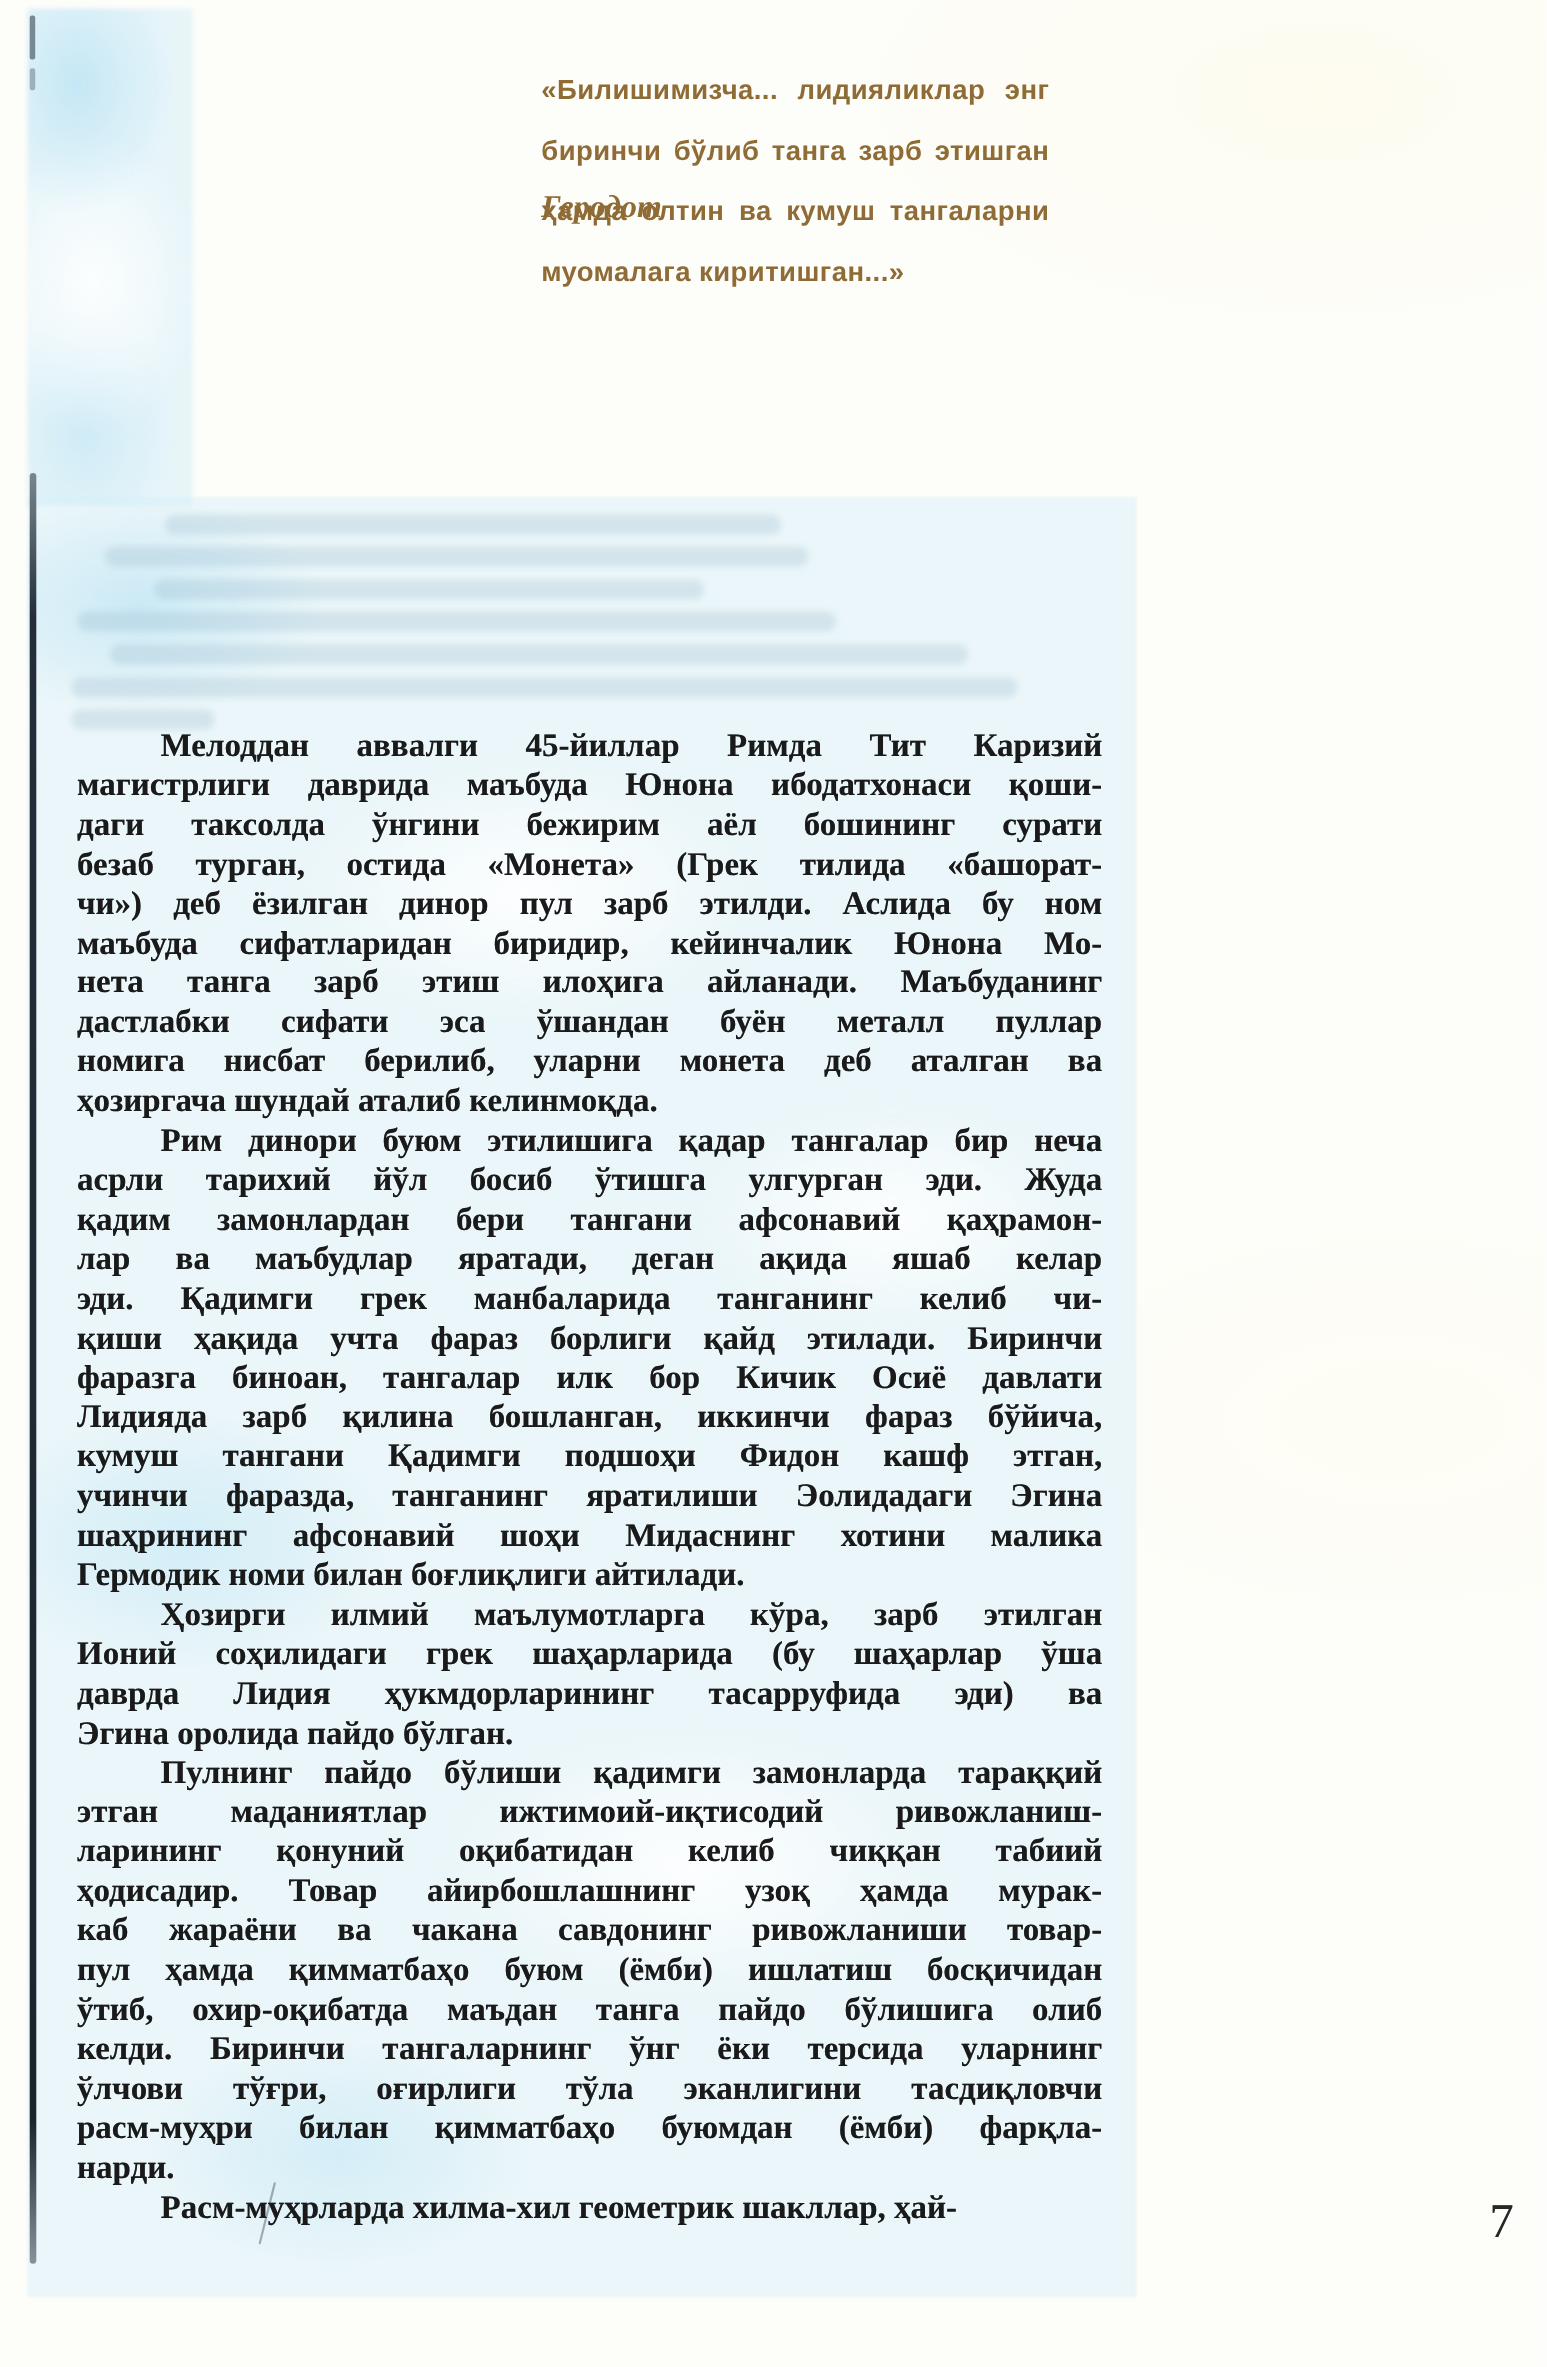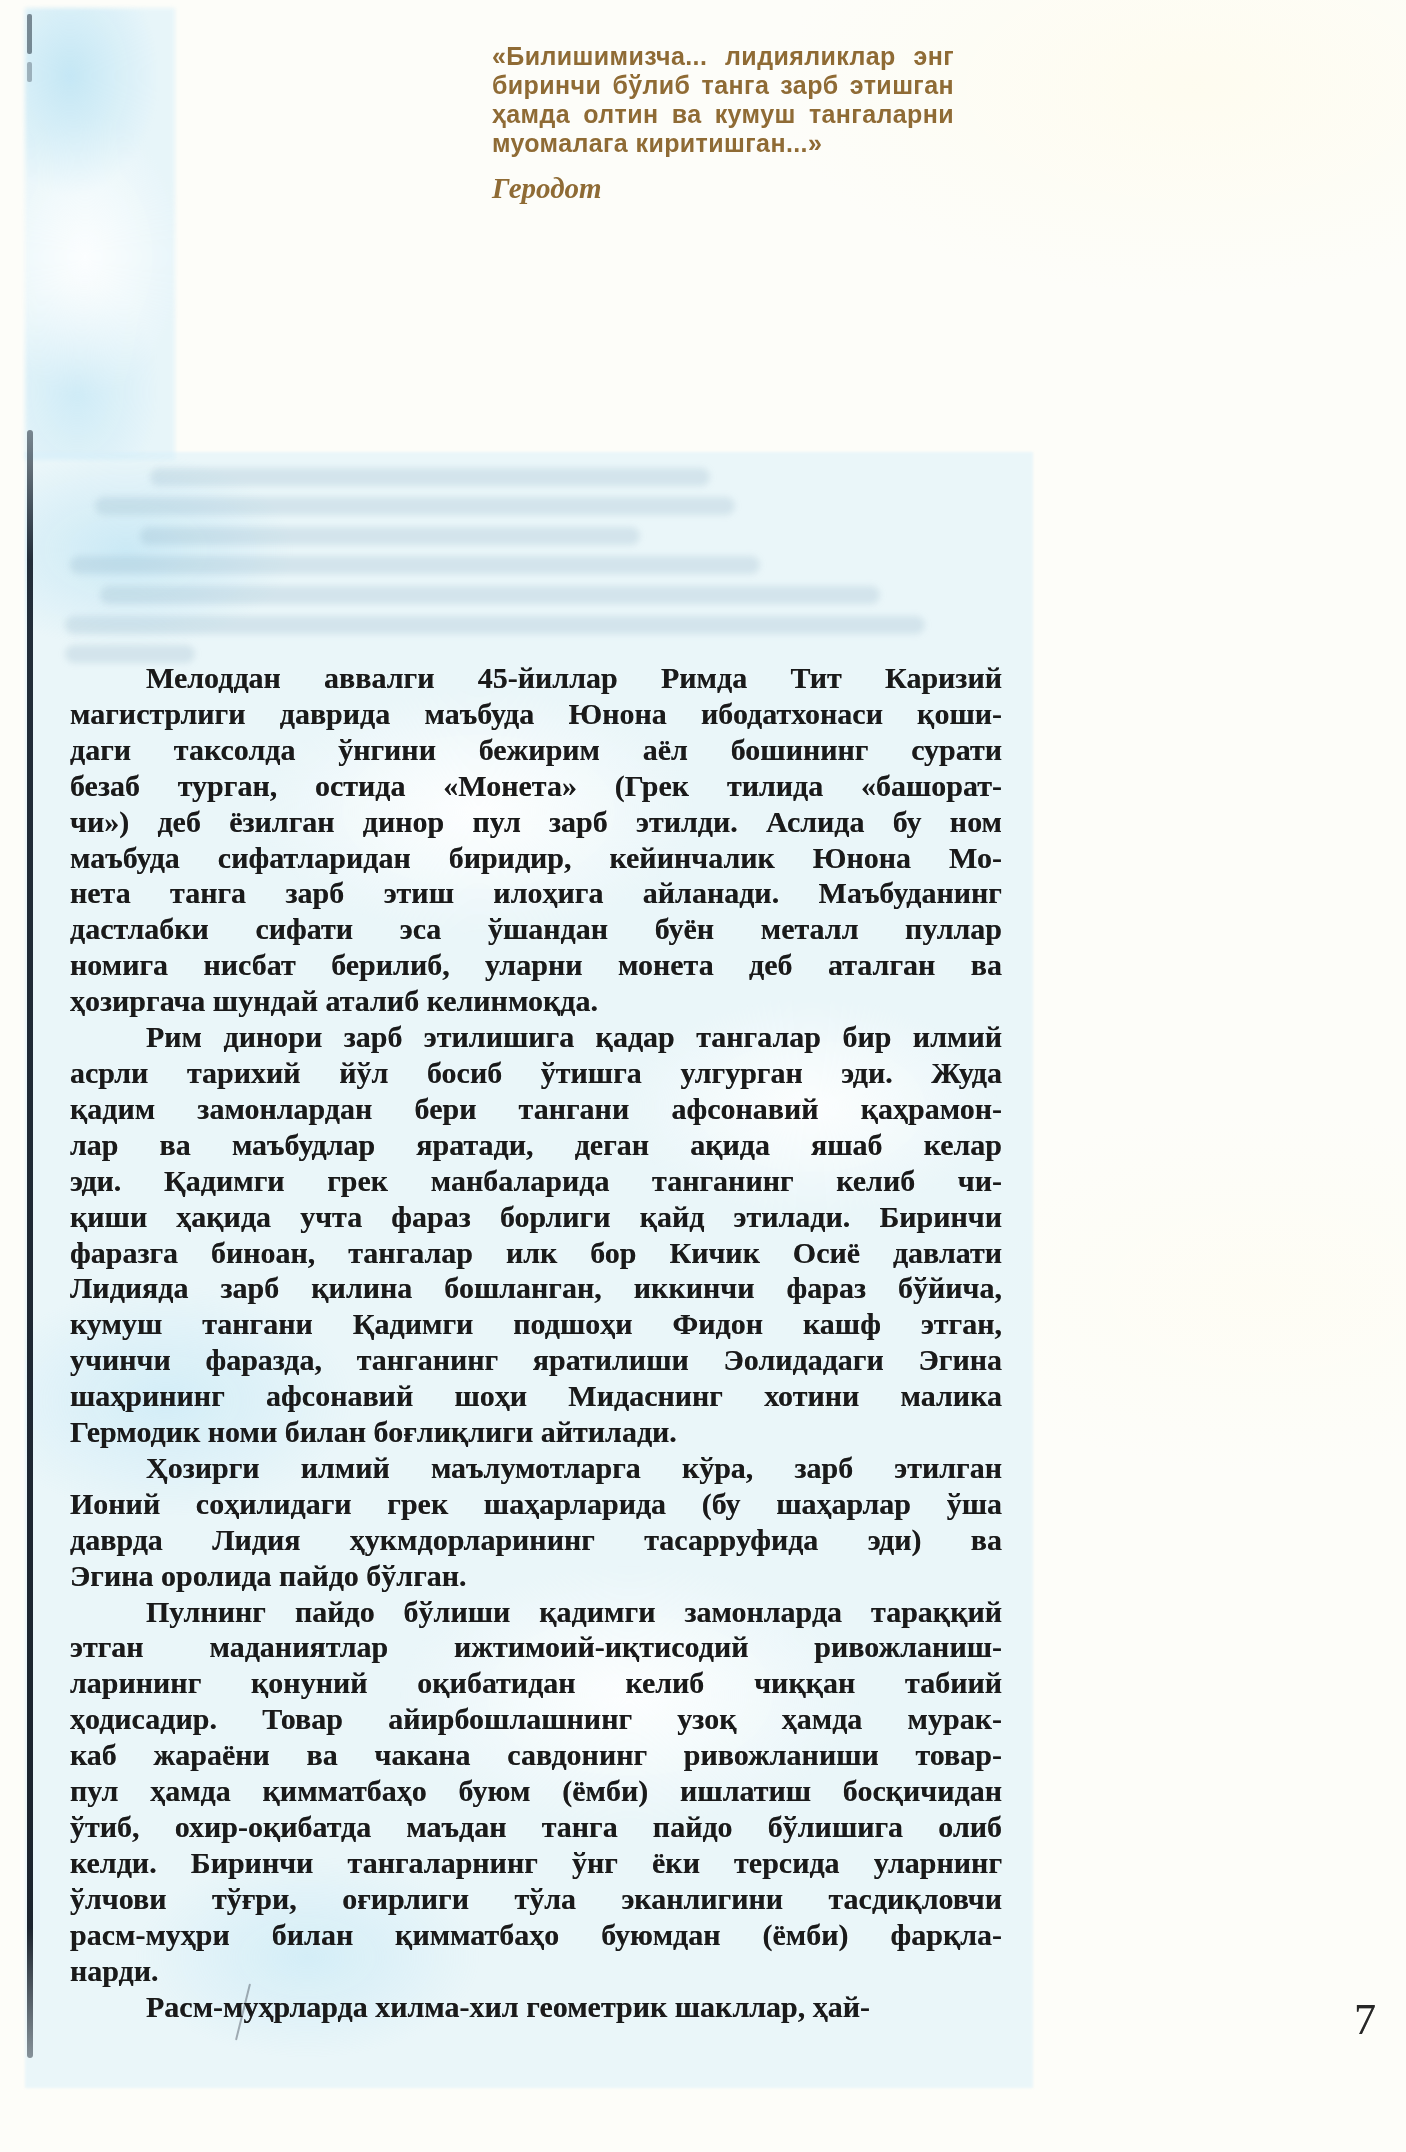--- a/index.html
+++ b/index.html
@@ -55,21 +55,21 @@
   .scratch{
     position:absolute;left:242px;top:1983px;width:2px;height:58px;
     background:rgba(70,80,92,.45);transform:rotate(14deg);border-radius:2px;
   }
   
   .epigraph{position:absolute;left:492px;top:42px;width:462px;}
   .ep-line{
     font-family:"Liberation Sans",sans-serif;
     font-weight:700;font-size:25px;line-height:29px;letter-spacing:.4px;
     color:var(--epi,#8f6b35);
-    text-align:justify;text-align-last:justify;
+    text-align:justify;text-align-last:justify;margin-top:26px;
   }
   .ep-line.last{text-align:left;text-align-last:left;}
   .ep-attr{
     position:absolute;left:492px;top:172px;width:465px;
     text-align:left;font-style:italic;font-weight:600;
     font-size:29px;color:var(--epi,#8f6b35);
     font-family:"Liberation Serif",serif;
   }
   
   .body-text{position:absolute;left:70px;top:660px;width:932px;z-index:2;}
@@ -126,21 +126,21 @@
         <div class="line">даги таксолда ўнгини бежирим аёл бошининг сурати</div>
         <div class="line">безаб турган, остида «Монета» (Грек тилида «башорат-</div>
         <div class="line">чи») деб ёзилган динор пул зарб этилди. Аслида бу ном</div>
         <div class="line">маъбуда сифатларидан биридир, кейинчалик Юнона Мо-</div>
         <div class="line">нета танга зарб этиш илоҳига айланади. Маъбуданинг</div>
         <div class="line">дастлабки сифати эса ўшандан буён металл пуллар</div>
         <div class="line">номига нисбат берилиб, уларни монета деб аталган ва</div>
         <div class="line last">ҳозиргача шундай аталиб келинмоқда.</div>
       </div>
       <div class="para">
-        <div class="line indent">Рим динори зарб этилишига қадар тангалар бир илмий</div>
+        <div class="line indent">Рим динори буюм этилишига қадар тангалар бир неча</div>
         <div class="line">асрли тарихий йўл босиб ўтишга улгурган эди. Жуда</div>
         <div class="line">қадим замонлардан бери тангани афсонавий қаҳрамон-</div>
         <div class="line">лар ва маъбудлар яратади, деган ақида яшаб келар</div>
         <div class="line">эди. Қадимги грек манбаларида танганинг келиб чи-</div>
         <div class="line">қиши ҳақида учта фараз борлиги қайд этилади. Биринчи</div>
         <div class="line">фаразга биноан, тангалар илк бор Кичик Осиё давлати</div>
         <div class="line">Лидияда зарб қилина бошланган, иккинчи фараз бўйича,</div>
         <div class="line">кумуш тангани Қадимги подшоҳи Фидон кашф этган,</div>
         <div class="line">учинчи фаразда, танганинг яратилиши Эолидадаги Эгина</div>
         <div class="line">шаҳрининг афсонавий шоҳи Мидаснинг хотини малика</div>

